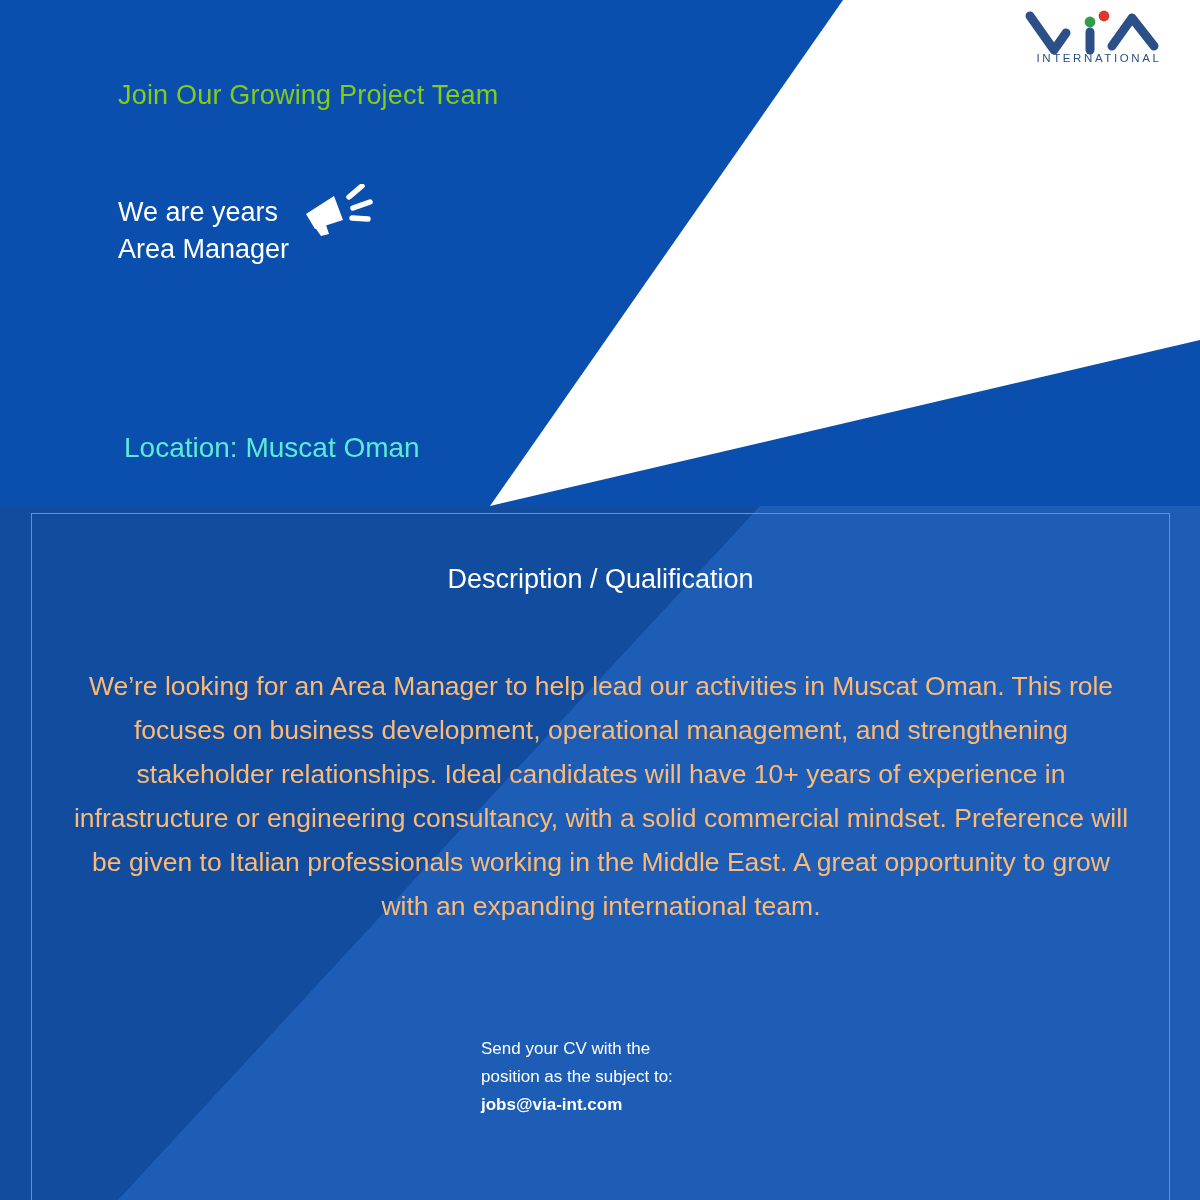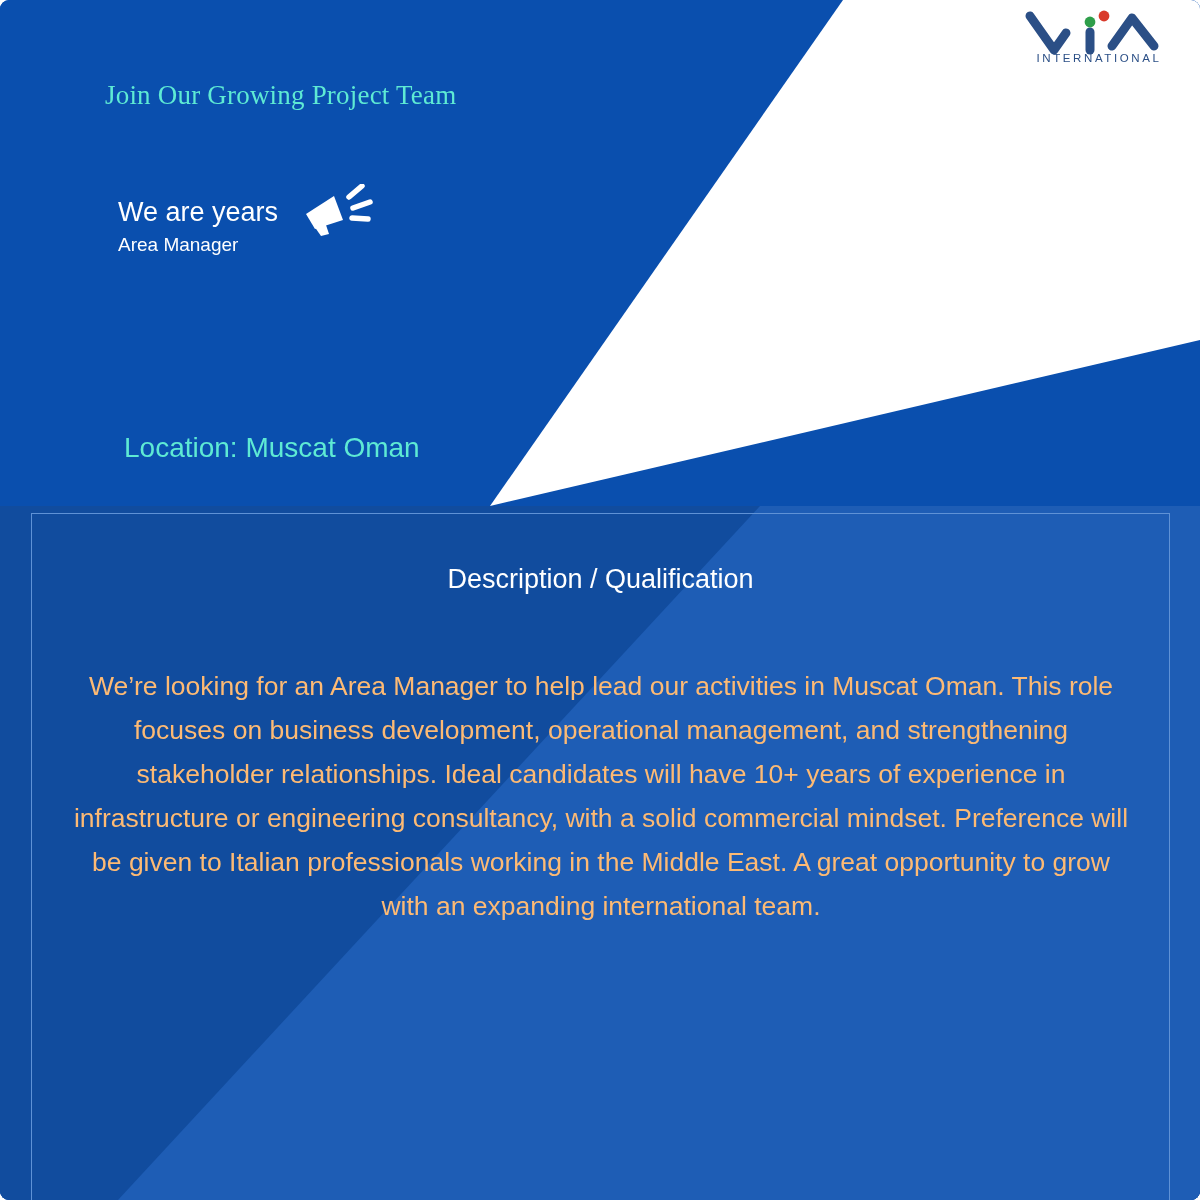--- a/index.html
+++ b/index.html
@@ -10,21 +10,20 @@
   body {
     font-family: "Liberation Sans", sans-serif;
   }
 
   #poster {
     position: relative;
     width: 1200px;
     height: 1200px;
     overflow: hidden;
     background: #0a4fae;
-    border-radius: 9px;
   }
 
   
   .bg-layer {
     position: absolute;
     inset: 0;
     width: 1200px;
     height: 1200px;
   }
 
@@ -33,28 +32,27 @@
     position: absolute;
     left: 0;
     top: 0;
     width: 1200px;
     height: 510px;
     z-index: 5;
   }
 
   .headline {
     position: absolute;
-    left: 105px;
+    left: 118px;
     top: 80px;
-    color: #5eead4;
+    color: #84cc16;
     font-size: 27px;
     font-weight: 400;
     letter-spacing: 0.2px;
     white-space: nowrap;
-    font-family: Liberation Serif, serif;
   }
 
   .hiring-row {
     position: absolute;
     left: 118px;
     top: 188px;
     display: flex;
     align-items: center;
     gap: 22px;
   }
@@ -71,21 +69,21 @@
     width: 74px;
     height: 52px;
     margin-top: -4px;
   }
 
   .job-title {
     position: absolute;
     left: 118px;
     top: 234px;
     color: #ffffff;
-    font-size: 19px;
+    font-size: 27px;
     font-weight: 400;
     white-space: nowrap;
   }
 
   .location {
     position: absolute;
     left: 124px;
     top: 432px;
     color: #5eead4;
     font-size: 28px;
@@ -199,17 +197,22 @@
     <div class="location">Location: Muscat Oman</div>
   </div>
 
   <div class="panel">
     <div class="panel-inner">
 
       <div class="section-title">Description /  Qualification</div>
 
       <div class="body-text">We’re looking for an Area Manager to help lead our activities in Muscat Oman. This role focuses on business development, operational management, and strengthening stakeholder relationships. Ideal candidates will have 10+ years of experience in infrastructure or engineering consultancy, with a solid commercial mindset. Preference will be given to Italian professionals working in the Middle East. A great opportunity to grow with an expanding international team.</div>
 
+      <div class="cv-block">
+        <div>Send your CV with the</div>
+        <div>position as the subject to:</div>
+        <div class="cv-email">jobs@via-int.com</div>
+      </div>
 
     </div>
   </div>
 
 </div>
 
 </body></html>

